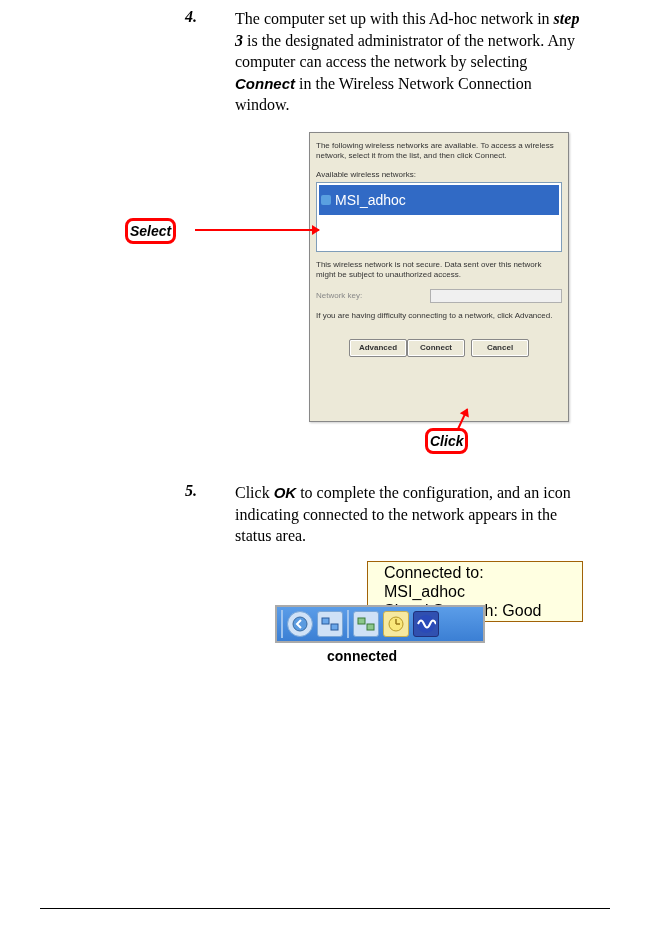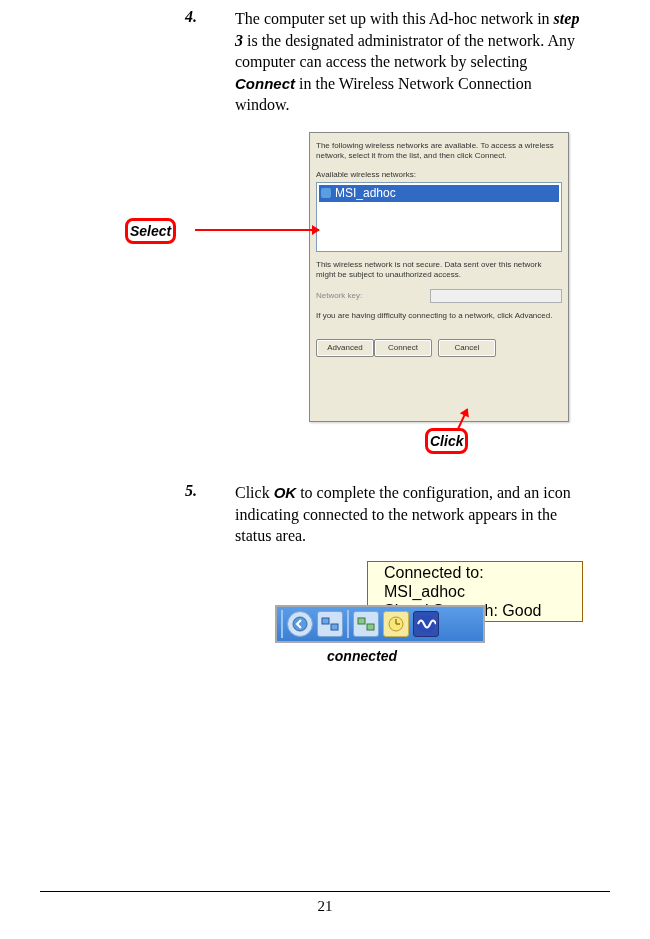--- a/index.html
+++ b/index.html
@@ -92,45 +92,46 @@
       background: #fff;
       border: 1px solid #7f9db9;
       padding: 2px;
       margin-bottom: 8px;
     }
     .list-item {
       display: flex;
       align-items: center;
       background: #316ac5;
       color: #fff;
-      height: 17px;
+      height: 30px;
       padding: 0 2px;
-      font-size: 12px;
+      font-size: 14px;
       width: 100%;
     }
     .list-item .wicon {
       width: 10px;
       height: 10px;
       background: #5aa0e0;
       border-radius: 2px;
       margin-right: 4px;
       flex-shrink: 0;
     }
     .net-key-row { display: flex; align-items: center; margin-bottom: 8px; color: #888; gap: 44px; }
     .net-key-row .klabel { width: 70px; font-size: 8px; }
     .net-key-row .kinput {
       flex: 1;
       height: 14px;
       border: 1px solid #b0b0b0;
       background: #f0f0f0;
     }
     .btn-row {
       display: flex;
-      justify-content: flex-start;
+      justify-content: center;
       padding-top: 10px;
+      font-weight: bold;
     }
     .winbtn {
       width: 58px;
       height: 18px;
       background: #ece9d8;
       border: 1px solid #888;
       border-radius: 2px;
       font-size: 8px;
       text-align: center;
       line-height: 16px;
@@ -234,21 +235,20 @@
       font-size: 16px;
       padding: 1px 16px;
       line-height: 1.2;
     }
     .connected-label {
       position: absolute;
       left: 142px;
       top: 83px;
       font-family: Arial, Helvetica, sans-serif;
       font-weight: bold;
-      font-style: italic;
       font-size: 14px;
     }
     .footer {
       position: absolute;
       bottom: 24px;
       left: 40px;
       right: 40px;
     }
     .footer-line {
       border-top: 1px solid #000;
@@ -349,14 +349,13 @@
             <path d="M2 10 Q5 3 8 10 T14 10 T20 10" stroke="#fff" stroke-width="2" fill="none"></path>
           </svg>
       </div>
     </div>
     <div class="connected-label">connected</div>
   </div>
 </div>
 
 <div class="footer">
   <div class="footer-line"></div>
-  <div class="page-num">21</div>
 </div>
 
 </body></html>

